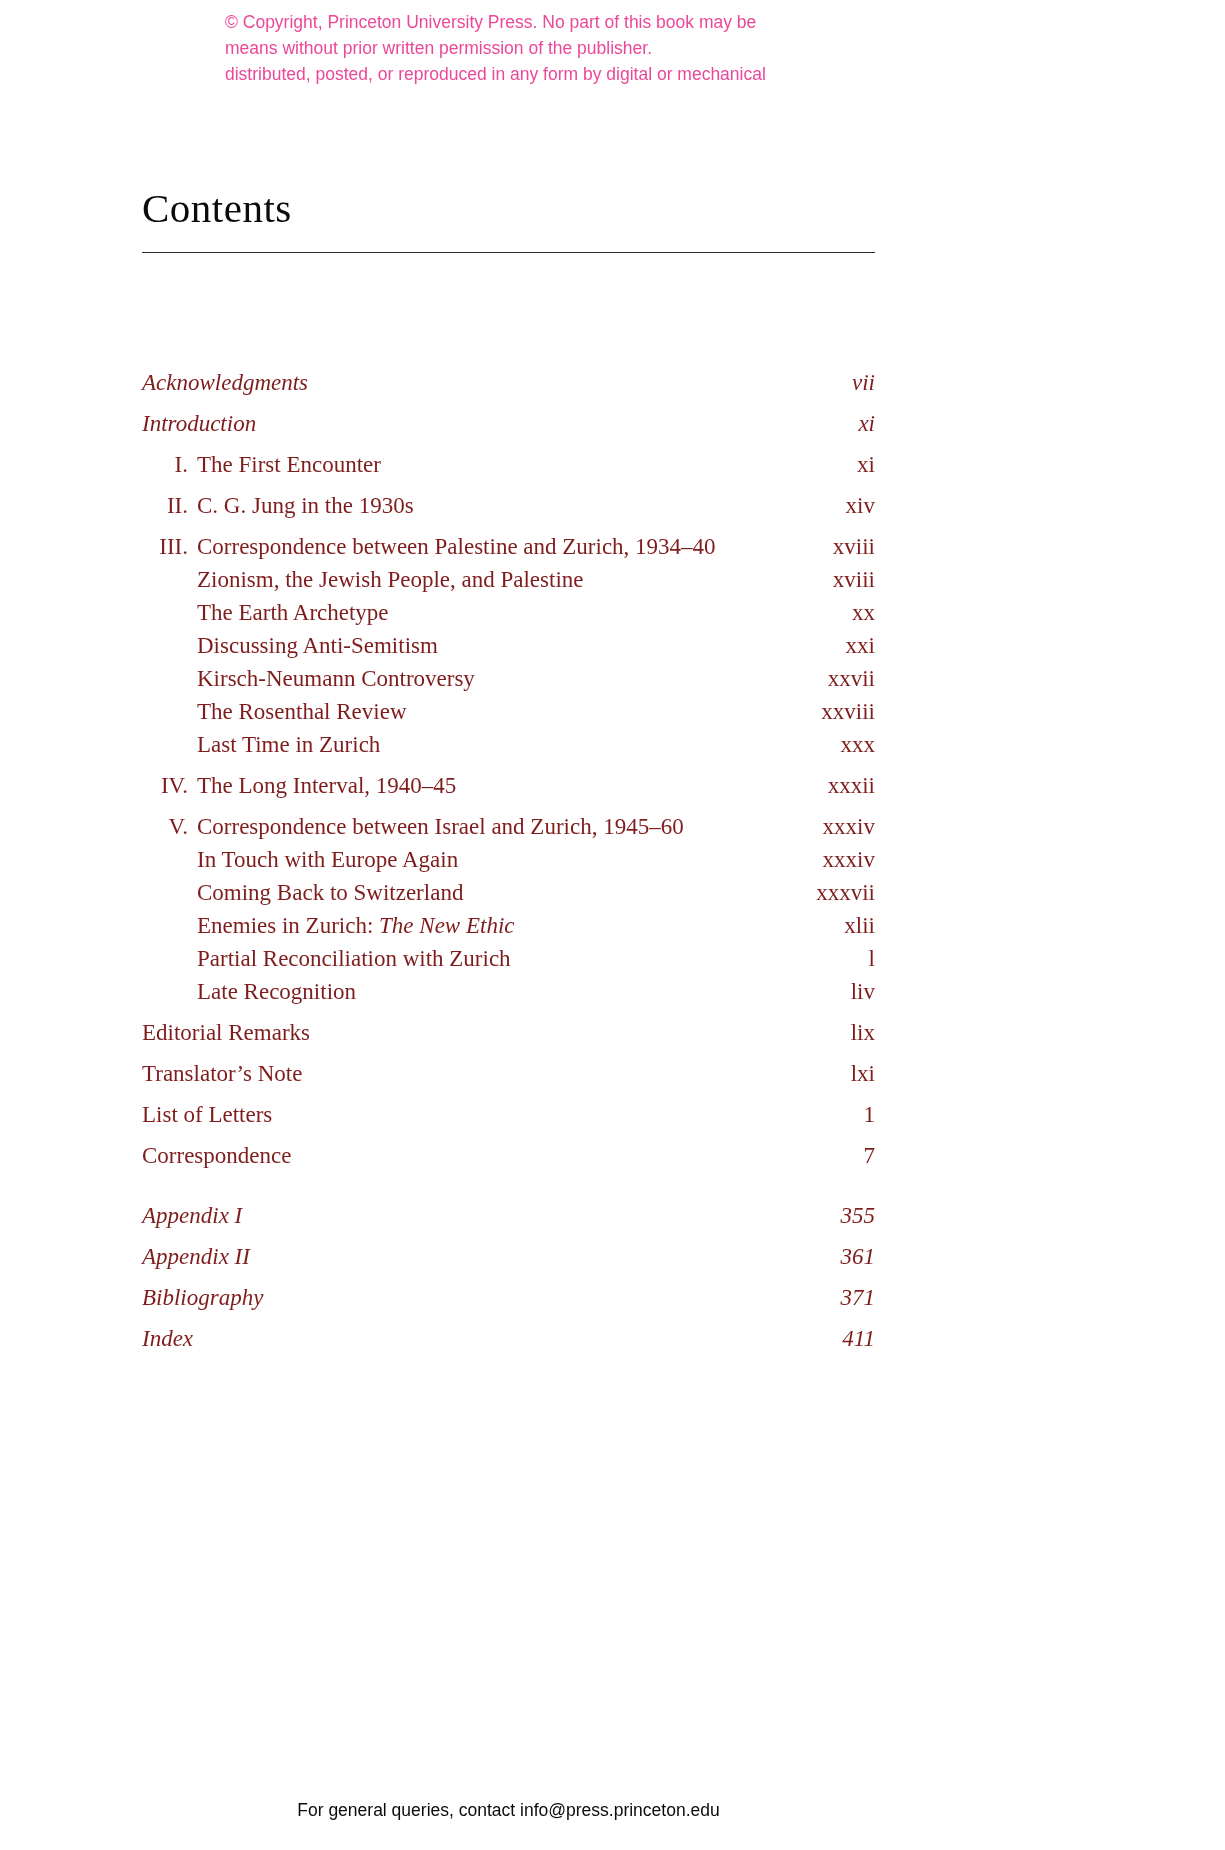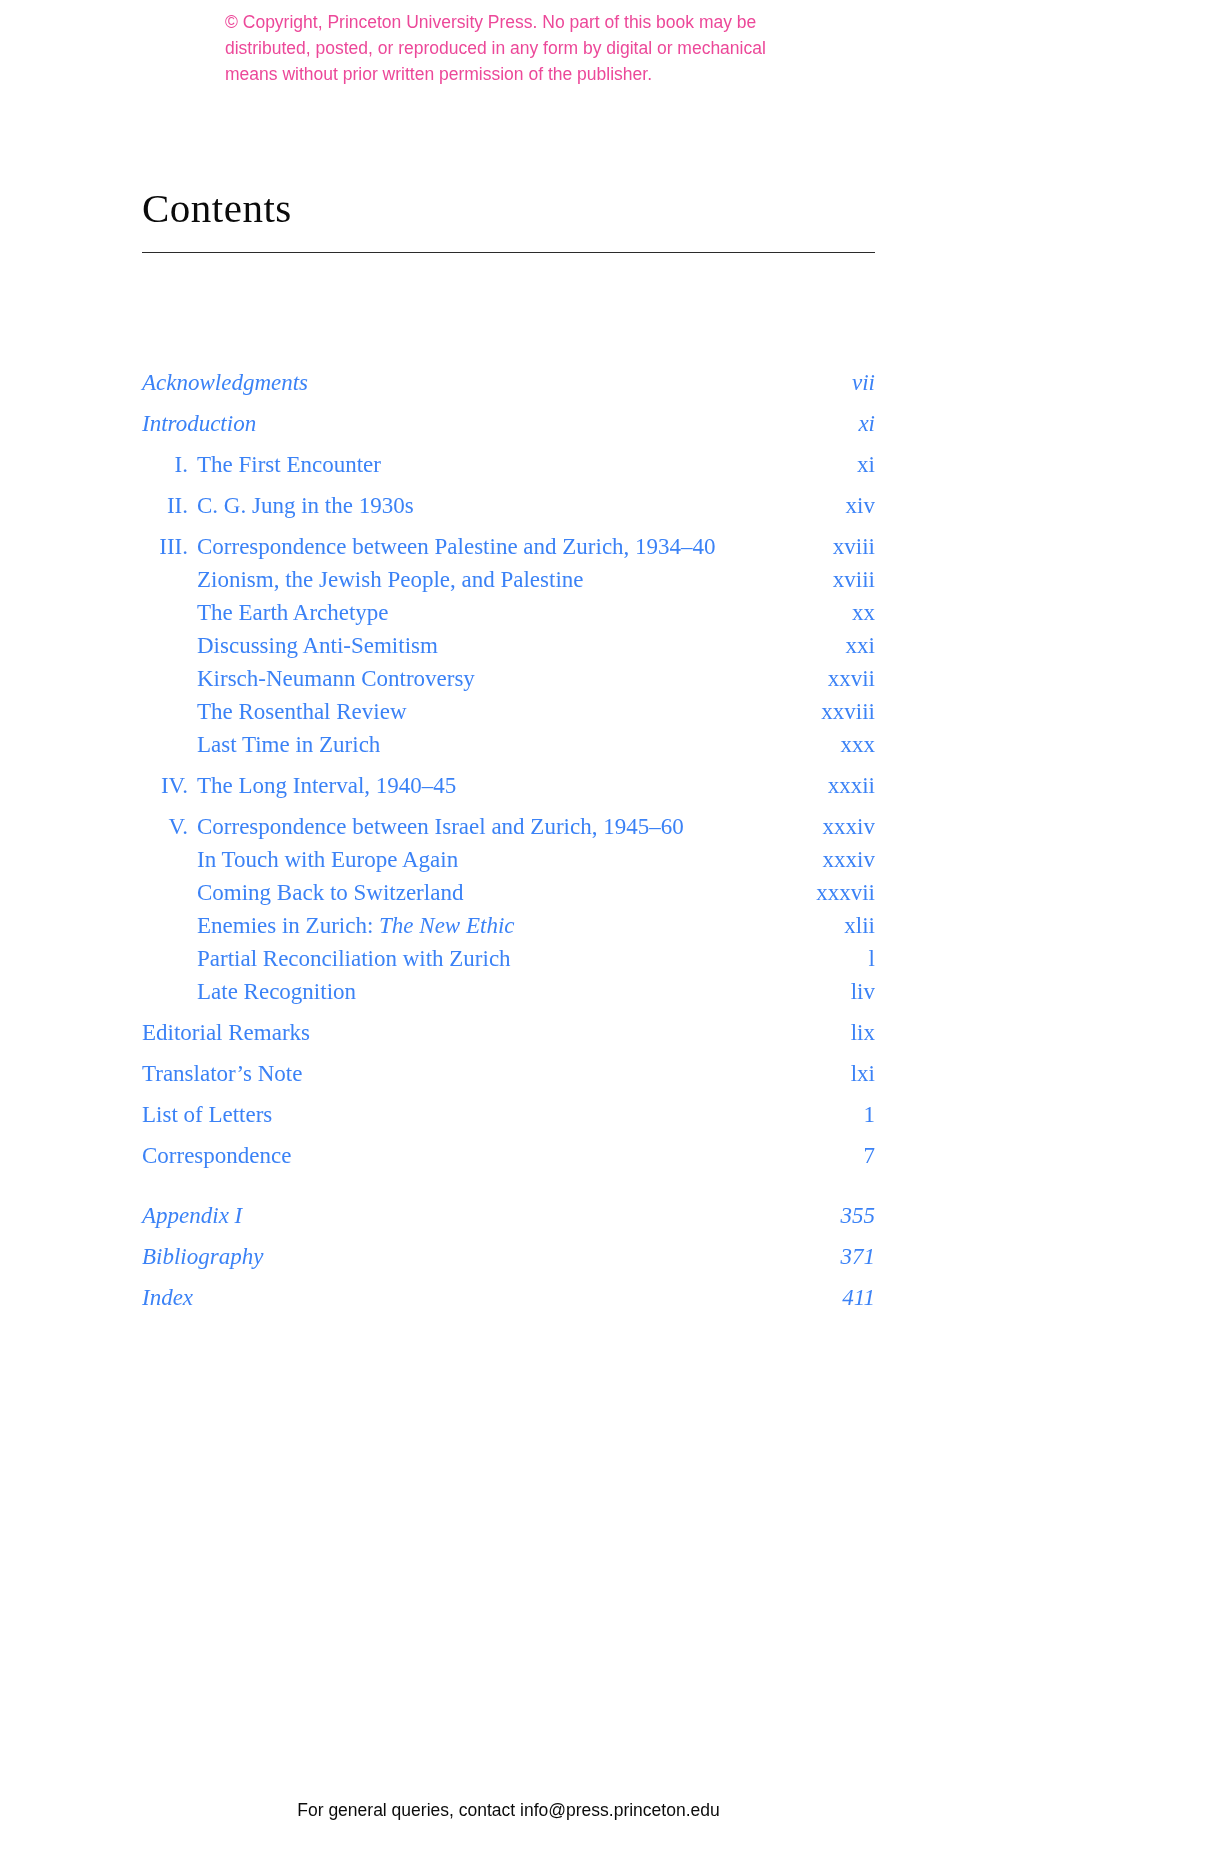--- a/index.html
+++ b/index.html
@@ -39,21 +39,21 @@
     width: 733px;
     border-top: 1.5px solid #2b2b2b;
   }
   .toc {
     position: absolute;
     left: 142px;
     top: 366px;
     width: 733px;
     font-family: "Liberation Serif", serif;
     font-size: 23px;
-    color: #3b82f6;
+    color: #7f1d1d;
   }
   .toc-row { display: flex; line-height: 33px; }
   .toc-row.maj { margin-top: 8px; }
   .toc-row:first-child { margin-top: 0; }
   .toc-row.gap { margin-top: 27px; }
   .toc-row.it { font-style: italic; }
   .toc-row .num {
     flex: 0 0 46px;
     width: 46px;
     text-align: right;
@@ -74,22 +74,22 @@
     color: #0b0b0b;
   }
 </style>
 </head>
 <body>
 
 <div class="page">
 
   <div class="copyright">
     <div>© Copyright, Princeton University Press. No part of this book may be</div>
+    <div>means without prior written permission of the publisher.</div>
     <div>distributed, posted, or reproduced in any form by digital or mechanical</div>
-    <div>means without prior written permission of the publisher.</div>
   </div>
 
   <h1 class="title">Contents</h1>
 
   <div class="rule"></div>
 
   <div class="toc">
       <div class="toc-row lvl0 maj it">
         <span class="label">Acknowledgments</span>
         <span class="pg">vii</span>
@@ -181,20 +181,24 @@
       </div>
       <div class="toc-row lvl0 maj">
         <span class="label">Correspondence</span>
         <span class="pg">7</span>
       </div>
       <div class="toc-row lvl0 maj it gap">
         <span class="label">Appendix I</span>
         <span class="pg">355</span>
       </div>
       <div class="toc-row lvl0 maj it">
+        <span class="label">Appendix II</span>
+        <span class="pg">361</span>
+      </div>
+      <div class="toc-row lvl0 maj it">
         <span class="label">Bibliography</span>
         <span class="pg">371</span>
       </div>
       <div class="toc-row lvl0 maj it">
         <span class="label">Index</span>
         <span class="pg">411</span>
       </div>
     </div>
 
   <div class="footer">For general queries, contact info@press.princeton.edu</div>

